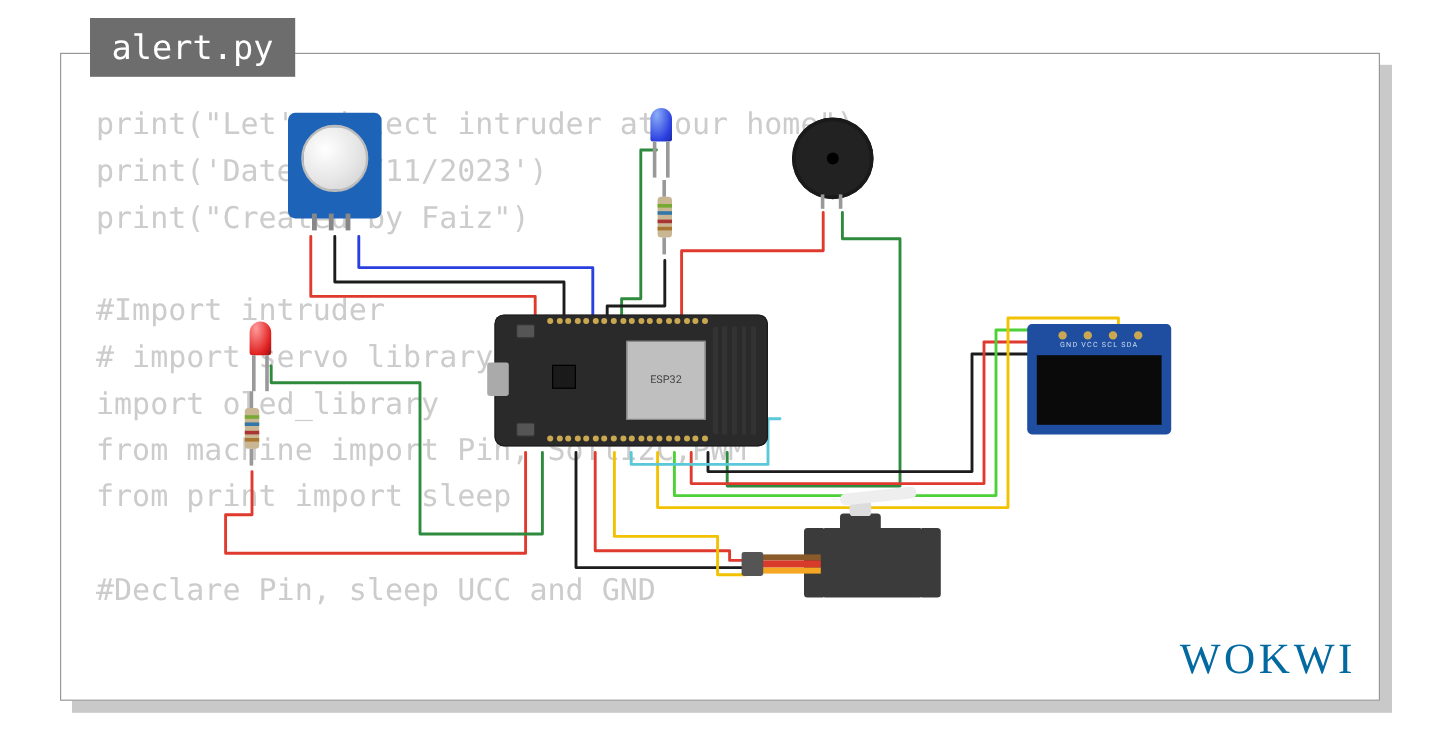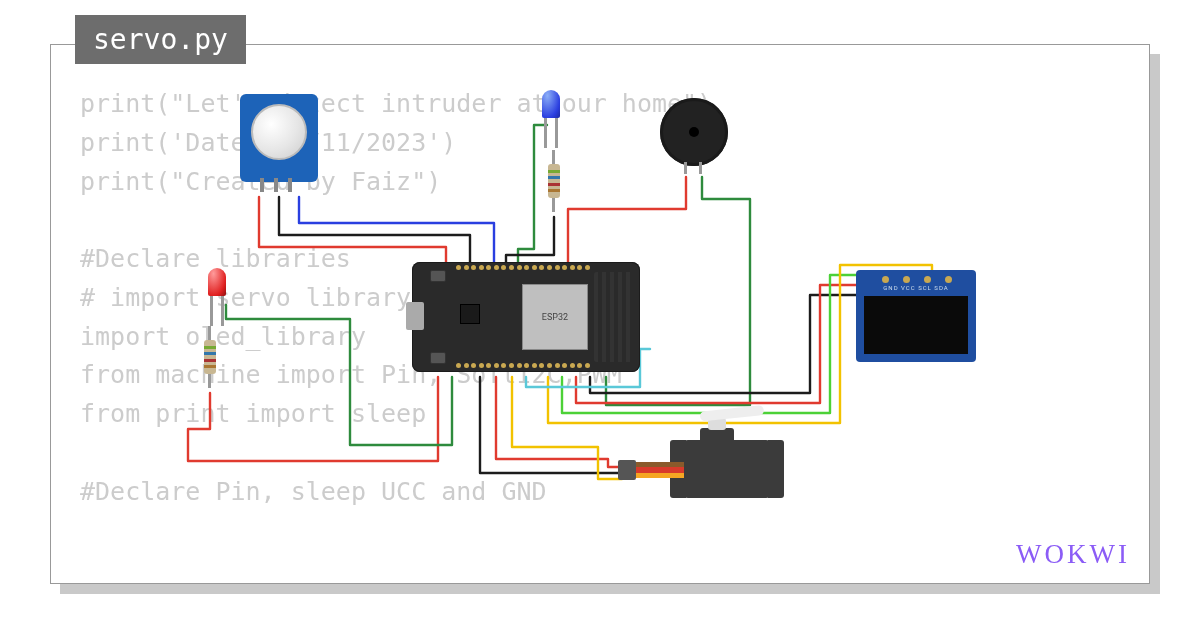--- a/index.html
+++ b/index.html
@@ -49,23 +49,23 @@
     line-height: 1.55;
     color: #ccc;
     white-space: pre;
     z-index: 1;
   }
   .logo {
     position: absolute;
     right: 70px;
     bottom: 60px;
     font-family: "Comic Sans MS", "Segoe Script", cursive;
-    font-size: 27px;
+    font-size: 36px;
     letter-spacing: 3px;
-    color: #8b5cf6;
+    color: #0369a1;
     z-index: 20;
   }
   .canvas {
     position: absolute;
     left: 50px;
     top: 44px;
     width: 1100px;
     height: 550px;
     z-index: 5;
     padding-left: 28px;
@@ -124,28 +124,28 @@
   svg.wires { position:absolute; inset:0; width:100%; height:100%; pointer-events:none; }
   svg.wires path { fill:none; stroke-width:2.4; stroke-linecap:round; stroke-linejoin:round; }
 </style>
 </head>
 <body>
 
 <div class="shadow"></div>
 <div class="frame"></div>
 
 <div class="tab">
-  <span>servo.py</span>
+  <span>alert.py</span>
 </div>
 
 <pre class="code"><span>print("Let's detect intruder at our home")</span>
 <span>print('Date: 23/11/2023')</span>
 <span>print("Created by Faiz")</span>
 <span></span>
-<span>#Declare libraries</span>
+<span>#Import intruder</span>
 <span># import servo library</span>
 <span>import oled_library</span>
 <span>from machine import Pin, SoftI2C,PWM</span>
 <span>from print import sleep</span>
 <span></span>
 <span>#Declare Pin, sleep UCC and GND</span></pre>
 
 <div class="canvas">
 
   <svg class="wires" viewBox="0 0 1100 540">

